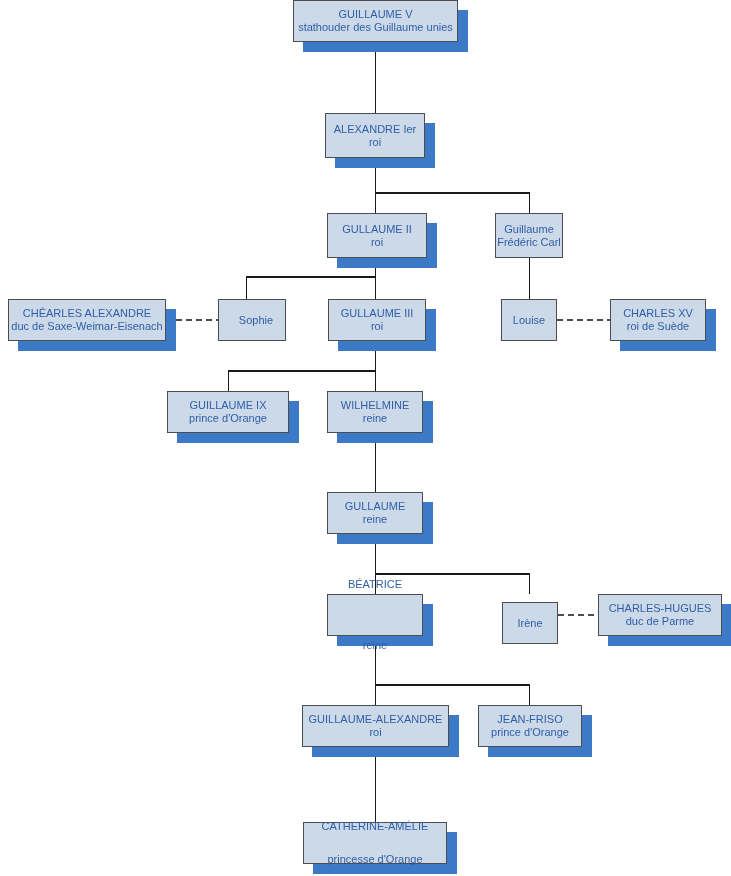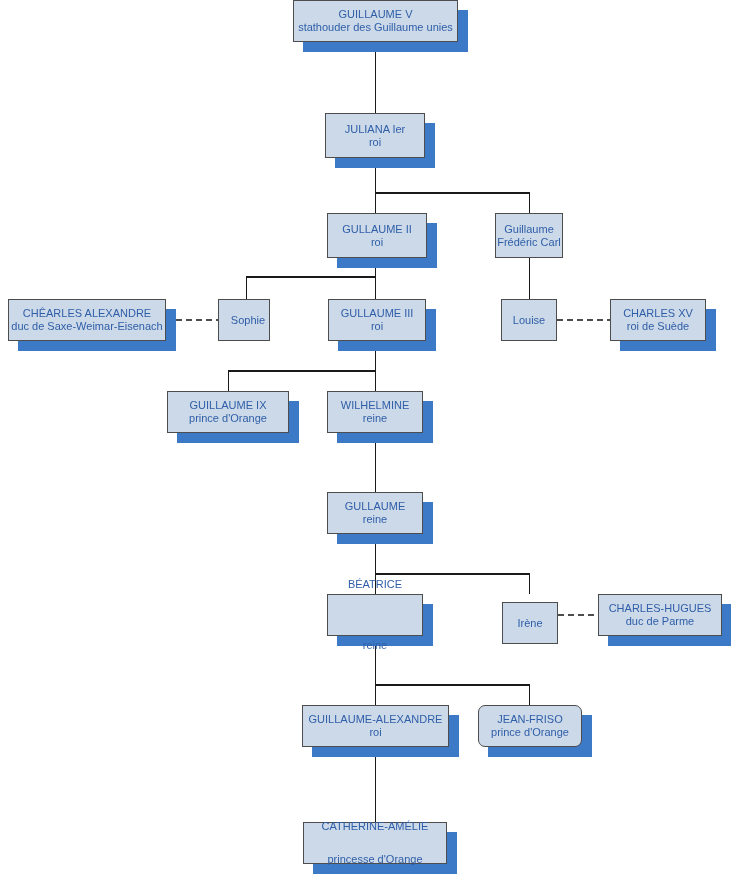--- a/index.html
+++ b/index.html
@@ -98,40 +98,40 @@
   <div class="shadow" style="left:312px;top:715px;width:147px;height:42px;"></div>
   <div class="shadow" style="left:488px;top:715px;width:104px;height:42px;"></div>
   <div class="shadow" style="left:313px;top:832px;width:144px;height:42px;"></div>
 
   <div class="node" style="left:293px;top:0px;width:165px;height:42px;">
     <span class="name">GUILLAUME V</span>
     <span class="role">stathouder des Guillaume unies</span>
   </div>
 
   <div class="node" style="left:325px;top:113px;width:100px;height:45px;">
-    <span class="name">JULIANA Ier</span>
+    <span class="name">ALEXANDRE Ier</span>
     <span class="role">roi</span>
   </div>
 
   <div class="node" style="left:327px;top:213px;width:100px;height:45px;">
     <span class="name">GULLAUME II</span>
     <span class="role">roi</span>
   </div>
 
   <div class="node" style="left:8px;top:299px;width:158px;height:42px;">
     <span class="name">CHÊARLES ALEXANDRE</span>
     <span class="role">duc de Saxe-Weimar-Eisenach</span>
   </div>
 
   <div class="node" style="left:495px;top:213px;width:68px;height:45px;">
     <span class="name">Guillaume</span>
     <span class="role">Frédéric Carl</span>
   </div>
 
-  <div class="node" style="left:218px;top:299px;width:52px;height:42px;padding-left:8px;">
+  <div class="node" style="left:218px;top:299px;width:68px;height:42px;padding-left:8px;">
     <span class="name">Sophie</span>
   </div>
 
   <div class="node" style="left:328px;top:299px;width:98px;height:42px;">
     <span class="name">GULLAUME III</span>
     <span class="role">roi</span>
   </div>
 
   <div class="node" style="left:501px;top:299px;width:56px;height:42px;">
     <span class="name">Louise</span>
@@ -169,21 +169,21 @@
   <div class="node" style="left:598px;top:594px;width:124px;height:42px;">
     <span class="name">CHARLES-HUGUES</span>
     <span class="role">duc de Parme</span>
   </div>
 
   <div class="node" style="left:302px;top:705px;width:147px;height:42px;">
     <span class="name">GUILLAUME-ALEXANDRE</span>
     <span class="role">roi</span>
   </div>
 
-  <div class="node" style="left:478px;top:705px;width:104px;height:42px;border-radius:7px;">
+  <div class="node" style="left:478px;top:705px;width:104px;height:42px;">
     <span class="name">JEAN-FRISO</span>
     <span class="role">prince d'Orange</span>
   </div>
 
   <div class="node" style="left:303px;top:822px;width:144px;height:42px;gap:20px;">
     <span class="name">CATHERINE-AMÉLIE</span>
     <span class="role">princesse d'Orange</span>
   </div>
 
 </div>

